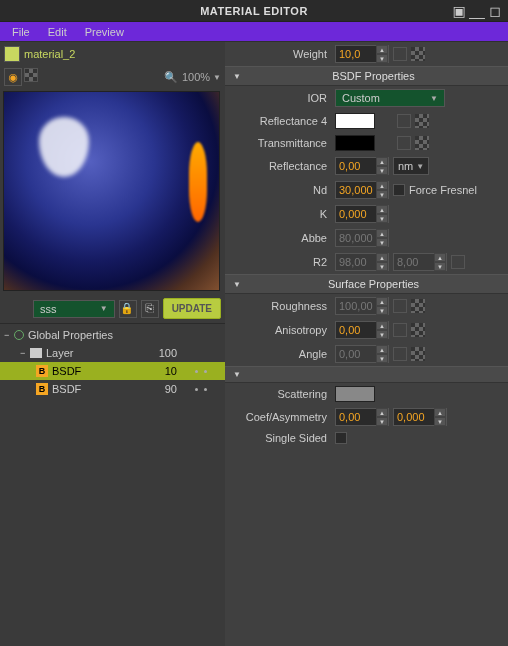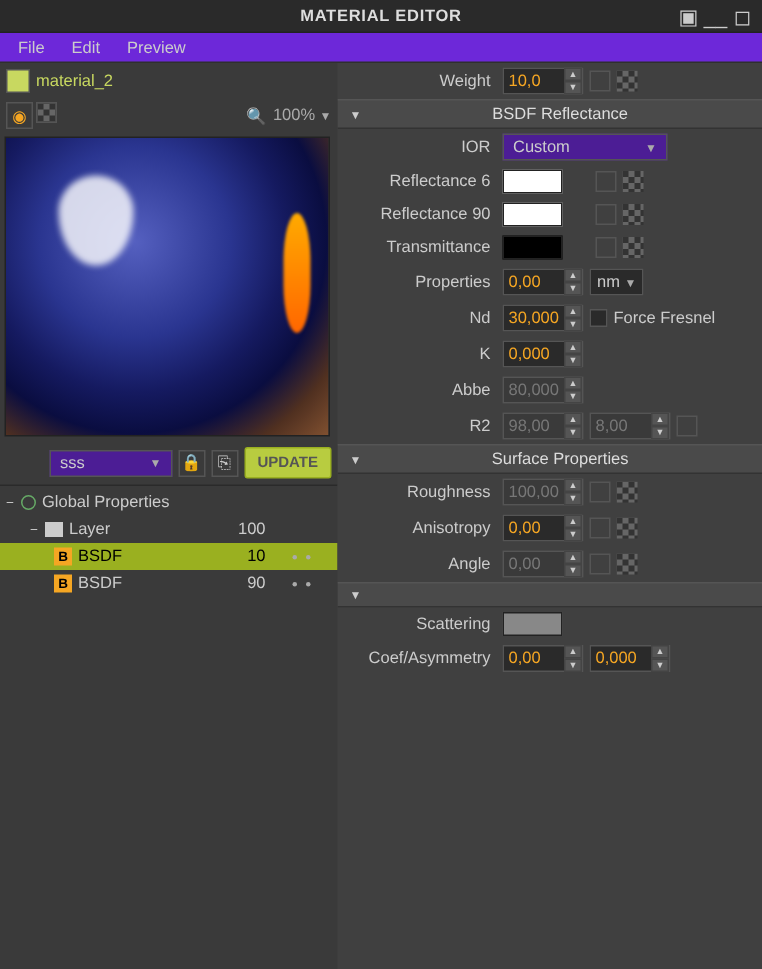--- a/index.html
+++ b/index.html
@@ -18,21 +18,21 @@
 .mat-name { color: #c8d860; font-size: 11px; }
 .toolbar-row { display: flex; align-items: center; padding: 2px 4px; gap: 4px; justify-content: space-between; }
 .toolbar-row .icons { display: flex; gap: 2px; }
 .icon-box { width: 18px; height: 18px; border: 1px solid #555; display: flex; align-items: center; justify-content: center; font-size: 11px; }
 .zoom-area { display: flex; align-items: center; gap: 4px; color: #aaa; }
 .zoom-dd { display: flex; align-items: center; gap: 3px; }
 .preview { width: 217px; height: 200px; margin: 3px; background: radial-gradient(circle at 40% 35%, #5560c0 0%, #2a3590 35%, #151a60 55%, #0a0d40 70%, #503020 85%, #805030 100%); position: relative; border: 1px solid #222; }
 .preview::before { content: ''; position: absolute; top: 25px; left: 35px; width: 50px; height: 60px; background: rgba(255,255,255,0.8); border-radius: 50% 50% 50% 50% / 40% 40% 60% 60%; filter: blur(2px); }
 .preview::after { content: ''; position: absolute; top: 50px; right: 12px; width: 18px; height: 80px; background: linear-gradient(180deg, #ffaa00, #ff6600); border-radius: 50% / 40%; filter: blur(1px); }
 .dd-row { display: flex; align-items: center; padding: 4px; gap: 4px; }
-.dropdown { background: #4c1d95; border: 1px solid #555; padding: 2px 6px; display: flex; align-items: center; justify-content: space-between; color: #ccc; min-width: 60px; }
+.dropdown { background: #14532d; border: 1px solid #555; padding: 2px 6px; display: flex; align-items: center; justify-content: space-between; color: #ccc; min-width: 60px; }
 .dropdown.wide { flex: 1; margin-left: 29px; }
 .caret { font-size: 8px; color: #aaa; }
 .lock-icon, .copy-icon { width: 18px; height: 18px; display: flex; align-items: center; justify-content: center; border: 1px solid #555; }
 .update-btn { background: #b8cc40; color: #555; padding: 4px 8px; font-size: 10px; font-weight: bold; border-radius: 2px; border: 1px solid #9ab020; text-align: center; }
 .tree { flex: 1; background: #3a3a3a; padding: 2px 0; border-top: 1px solid #2a2a2a; }
 .tree-row { display: flex; align-items: center; height: 18px; padding: 0 4px; }
 .tree-row.global { color: #ccc; }
 .tree-row.layer { padding-left: 20px; }
 .tree-row.bsdf1 { padding-left: 36px; background: #9ab020; color: #000; }
 .tree-row.bsdf2 { padding-left: 36px; }
@@ -155,53 +155,46 @@
             <span>▲</span>
             <span>▼</span>
           </div>
         </div>
       <div class="small-box"></div>
       <div class="checker"></div>
     </div>
 
     <div class="section-header">
       <span class="section-caret">▼</span>
-      <span class="section-title">BSDF Reflectance</span>
+      <span class="section-title">BSDF Properties</span>
     </div>
 
     <div class="prop-row">
       <span class="prop-label">IOR</span>
       <div class="dropdown" style="width:110px">
         <span>Custom</span>
         <span class="caret">▼</span>
       </div>
     </div>
     <div class="prop-row">
-      <span class="prop-label">Reflectance 6</span>
-      <div class="swatch white"></div>
-      <div style="width:14px"></div>
-      <div class="small-box"></div>
-      <div class="checker"></div>
-    </div>
-    <div class="prop-row">
-      <span class="prop-label">Reflectance 90</span>
+      <span class="prop-label">Reflectance 4</span>
       <div class="swatch white"></div>
       <div style="width:14px"></div>
       <div class="small-box"></div>
       <div class="checker"></div>
     </div>
     <div class="prop-row">
       <span class="prop-label">Transmittance</span>
       <div class="swatch black"></div>
       <div style="width:14px"></div>
       <div class="small-box"></div>
       <div class="checker"></div>
     </div>
     <div class="prop-row">
-      <span class="prop-label">Properties</span>
+      <span class="prop-label">Reflectance</span>
       <div class="spinner">
           <input value="0,00" style="">
           <div class="spinner-btns">
             <span>▲</span>
             <span>▼</span>
           </div>
         </div>
       <div class="unit-dd">
         <span>nm</span>
         <span class="caret">▼</span>
@@ -316,14 +309,18 @@
           </div>
         </div>
       <div class="spinner">
           <input value="0,000" style="">
           <div class="spinner-btns">
             <span>▲</span>
             <span>▼</span>
           </div>
         </div>
     </div>
+    <div class="prop-row">
+      <span class="prop-label">Single Sided</span>
+      <div class="checkbox"></div>
+    </div>
   </div>
 </div>
 
 </body></html>

